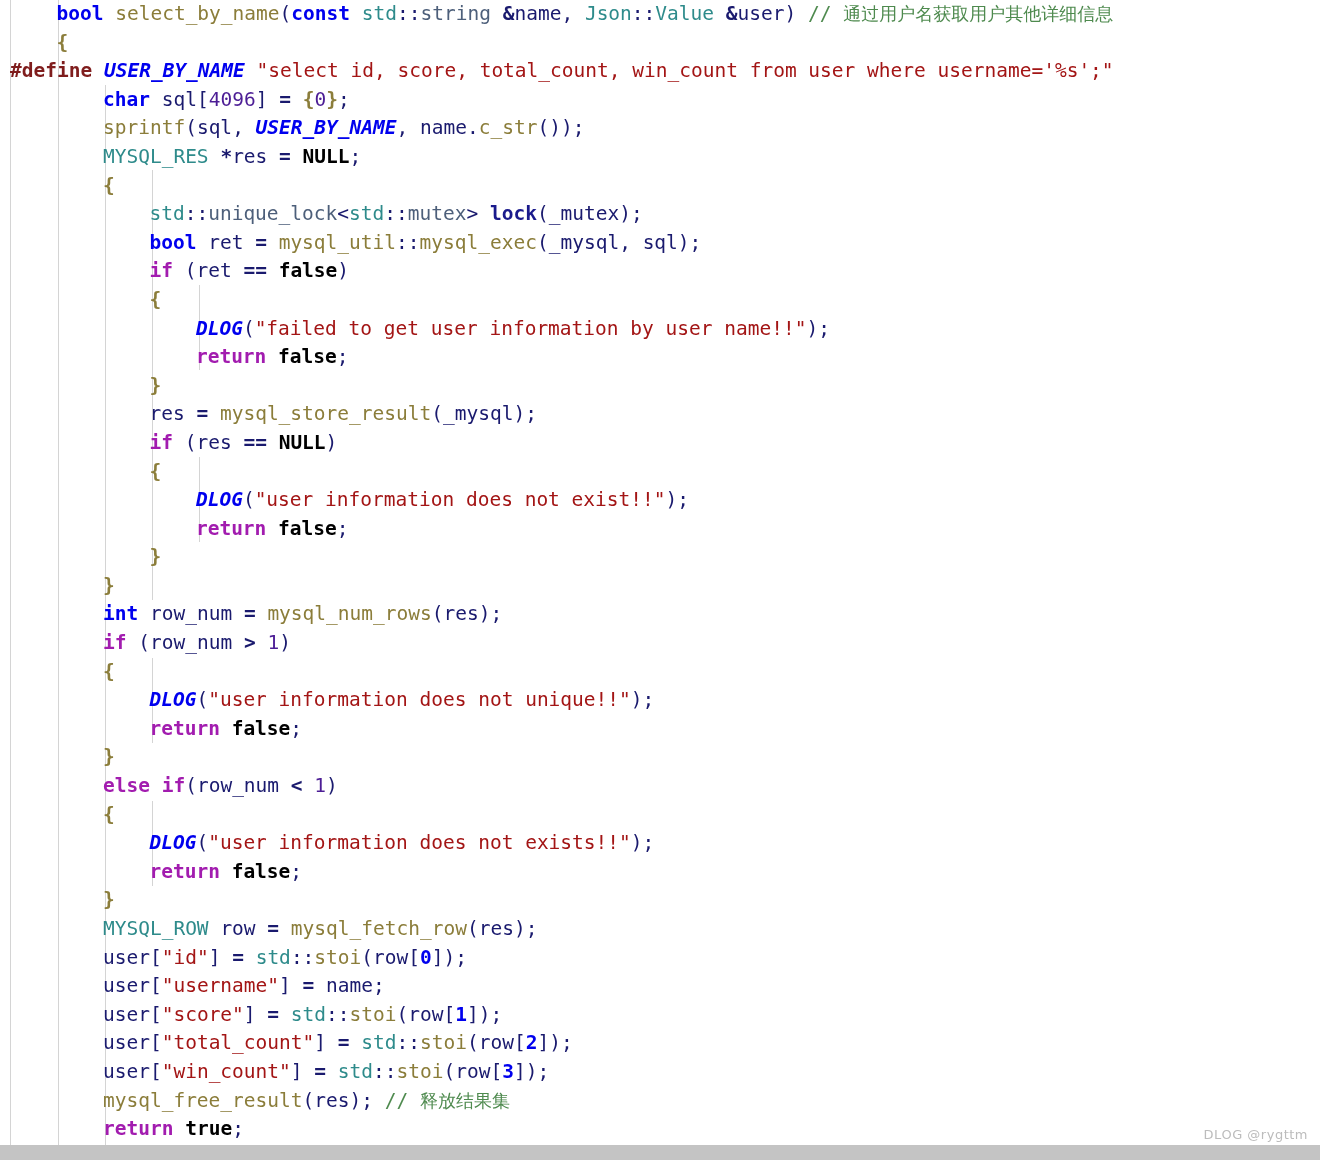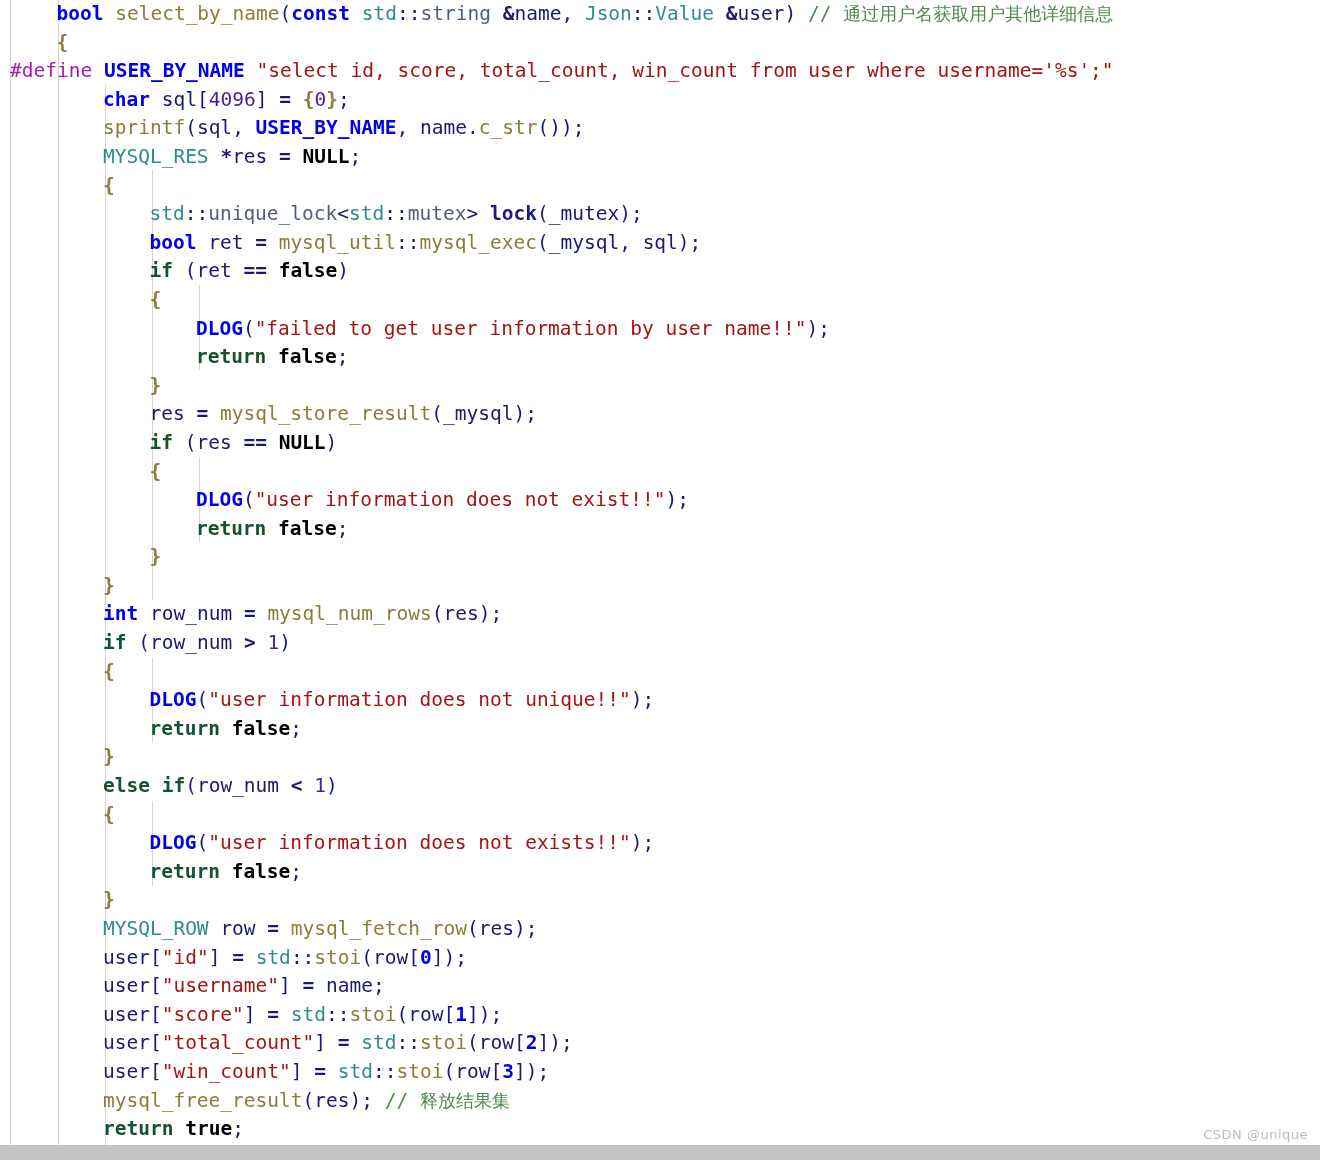--- a/index.html
+++ b/index.html
@@ -35,25 +35,25 @@
     letter-spacing: 0px;
     white-space: pre;
   }
   .ln {
     height: 28.6px;
     white-space: pre;
     padding: 0;
     margin: 0;
   }
   
-  .t-def      { color: #a21caf; font-weight: normal; }   
-  .t-kw       { color: #14532d; font-weight: bold; }   
+  .t-def      { color: #7f1d1d; font-weight: bold; }   
+  .t-kw       { color: #a21caf; font-weight: bold; }   
   .t-type     { color: #0000ee; font-weight: bold; }   
   .t-val      { color: #000000; font-weight: bold; }   
-  .t-macro    { color: #0000ee; font-weight: bold; }   
+  .t-macro    { color: #0000ee; font-weight: bold; font-style: italic; }   
   .t-cls      { color: #2e8b8b; }                      
   .t-tmpl     { color: #4d5f7a; }                      
   .t-fn       { color: #8b7d3a; }                      
   .t-fnb      { color: #1a1a8c; font-weight: bold; }   
   .t-id       { color: #1a1a6e; }                      
   .t-str      { color: #a31515; }                      
   .t-num      { color: #4c1d95; }                      
   .t-num2     { color: #0000ee; font-weight: bold; }   
   .t-cmt      { color: #4e8a4e; }                      
   .t-brace    { color: #8b7d3a; font-weight: bold; }   
@@ -93,15 +93,15 @@
       <div class="guide" style="left: 199px; top: 285px; height: 85px; background: rgb(212, 212, 212);"></div>
       <div class="guide" style="left: 199px; top: 457px; height: 85px; background: rgb(212, 212, 212);"></div>
       <div class="guide" style="left: 152px; top: 658px; height: 85px; background: rgb(212, 212, 212);"></div>
       <div class="guide" style="left: 152px; top: 801px; height: 85px; background: rgb(212, 212, 212);"></div>
     </div>
 
   <div id="code"><div class="ln" style="padding-left: 56.48px;"><span class="t-type">bool</span><span class="t-plain"> </span><span class="t-fn">select_by_name</span><span class="t-punc">(</span><span class="t-type">const</span><span class="t-plain"> </span><span class="t-cls">std</span><span class="t-punc">::</span><span class="t-tmpl">string</span><span class="t-plain"> </span><span class="t-op">&amp;</span><span class="t-id">name</span><span class="t-punc">, </span><span class="t-cls">Json</span><span class="t-punc">::</span><span class="t-cls">Value</span><span class="t-plain"> </span><span class="t-op">&amp;</span><span class="t-id">user</span><span class="t-punc">)</span><span class="t-plain"> </span><span class="t-cmt">// </span><span class="t-cmt cjk">通过用户名获取用户其他详细信息</span></div><div class="ln" style="padding-left: 56.48px;"><span class="t-brace">{</span></div><div class="ln" style="padding-left: 10px;"><span class="t-def">#define</span><span class="t-plain"> </span><span class="t-macro">USER_BY_NAME</span><span class="t-plain"> </span><span class="t-str">"select id, score, total_count, win_count from user where username='%s';"</span></div><div class="ln" style="padding-left: 102.96px;"><span class="t-type">char</span><span class="t-plain"> </span><span class="t-id">sql</span><span class="t-punc">[</span><span class="t-num">4096</span><span class="t-punc">]</span><span class="t-plain"> </span><span class="t-op">=</span><span class="t-plain"> </span><span class="t-brace">{</span><span class="t-num">0</span><span class="t-brace">}</span><span class="t-punc">;</span></div><div class="ln" style="padding-left: 102.96px;"><span class="t-fn">sprintf</span><span class="t-punc">(</span><span class="t-id">sql</span><span class="t-punc">, </span><span class="t-macro">USER_BY_NAME</span><span class="t-punc">, </span><span class="t-id">name</span><span class="t-punc">.</span><span class="t-fn">c_str</span><span class="t-punc">());</span></div><div class="ln" style="padding-left: 102.96px;"><span class="t-cls">MYSQL_RES</span><span class="t-plain"> </span><span class="t-op">*</span><span class="t-id">res</span><span class="t-plain"> </span><span class="t-op">=</span><span class="t-plain"> </span><span class="t-val">NULL</span><span class="t-punc">;</span></div><div class="ln" style="padding-left: 102.96px;"><span class="t-brace">{</span></div><div class="ln" style="padding-left: 149.44px;"><span class="t-cls">std</span><span class="t-punc">::</span><span class="t-tmpl">unique_lock</span><span class="t-punc">&lt;</span><span class="t-cls">std</span><span class="t-punc">::</span><span class="t-tmpl">mutex</span><span class="t-punc">&gt;</span><span class="t-plain"> </span><span class="t-fnb">lock</span><span class="t-punc">(</span><span class="t-id">_mutex</span><span class="t-punc">);</span></div><div class="ln" style="padding-left: 149.44px;"><span class="t-type">bool</span><span class="t-plain"> </span><span class="t-id">ret</span><span class="t-plain"> </span><span class="t-op">=</span><span class="t-plain"> </span><span class="t-fn">mysql_util</span><span class="t-punc">::</span><span class="t-fn">mysql_exec</span><span class="t-punc">(</span><span class="t-id">_mysql</span><span class="t-punc">, </span><span class="t-id">sql</span><span class="t-punc">);</span></div><div class="ln" style="padding-left: 149.44px;"><span class="t-kw">if</span><span class="t-plain"> </span><span class="t-punc">(</span><span class="t-id">ret</span><span class="t-plain"> </span><span class="t-op">==</span><span class="t-plain"> </span><span class="t-val">false</span><span class="t-punc">)</span></div><div class="ln" style="padding-left: 149.44px;"><span class="t-brace">{</span></div><div class="ln" style="padding-left: 195.92px;"><span class="t-macro">DLOG</span><span class="t-punc">(</span><span class="t-str">"failed to get user information by user name!!"</span><span class="t-punc">);</span></div><div class="ln" style="padding-left: 195.92px;"><span class="t-kw">return</span><span class="t-plain"> </span><span class="t-val">false</span><span class="t-punc">;</span></div><div class="ln" style="padding-left: 149.44px;"><span class="t-brace">}</span></div><div class="ln" style="padding-left: 149.44px;"><span class="t-id">res</span><span class="t-plain"> </span><span class="t-op">=</span><span class="t-plain"> </span><span class="t-fn">mysql_store_result</span><span class="t-punc">(</span><span class="t-id">_mysql</span><span class="t-punc">);</span></div><div class="ln" style="padding-left: 149.44px;"><span class="t-kw">if</span><span class="t-plain"> </span><span class="t-punc">(</span><span class="t-id">res</span><span class="t-plain"> </span><span class="t-op">==</span><span class="t-plain"> </span><span class="t-val">NULL</span><span class="t-punc">)</span></div><div class="ln" style="padding-left: 149.44px;"><span class="t-brace">{</span></div><div class="ln" style="padding-left: 195.92px;"><span class="t-macro">DLOG</span><span class="t-punc">(</span><span class="t-str">"user information does not exist!!"</span><span class="t-punc">);</span></div><div class="ln" style="padding-left: 195.92px;"><span class="t-kw">return</span><span class="t-plain"> </span><span class="t-val">false</span><span class="t-punc">;</span></div><div class="ln" style="padding-left: 149.44px;"><span class="t-brace">}</span></div><div class="ln" style="padding-left: 102.96px;"><span class="t-brace">}</span></div><div class="ln" style="padding-left: 102.96px;"><span class="t-type">int</span><span class="t-plain"> </span><span class="t-id">row_num</span><span class="t-plain"> </span><span class="t-op">=</span><span class="t-plain"> </span><span class="t-fn">mysql_num_rows</span><span class="t-punc">(</span><span class="t-id">res</span><span class="t-punc">);</span></div><div class="ln" style="padding-left: 102.96px;"><span class="t-kw">if</span><span class="t-plain"> </span><span class="t-punc">(</span><span class="t-id">row_num</span><span class="t-plain"> </span><span class="t-op">&gt;</span><span class="t-plain"> </span><span class="t-num">1</span><span class="t-punc">)</span></div><div class="ln" style="padding-left: 102.96px;"><span class="t-brace">{</span></div><div class="ln" style="padding-left: 149.44px;"><span class="t-macro">DLOG</span><span class="t-punc">(</span><span class="t-str">"user information does not unique!!"</span><span class="t-punc">);</span></div><div class="ln" style="padding-left: 149.44px;"><span class="t-kw">return</span><span class="t-plain"> </span><span class="t-val">false</span><span class="t-punc">;</span></div><div class="ln" style="padding-left: 102.96px;"><span class="t-brace">}</span></div><div class="ln" style="padding-left: 102.96px;"><span class="t-kw">else</span><span class="t-plain"> </span><span class="t-kw">if</span><span class="t-punc">(</span><span class="t-id">row_num</span><span class="t-plain"> </span><span class="t-op">&lt;</span><span class="t-plain"> </span><span class="t-num">1</span><span class="t-punc">)</span></div><div class="ln" style="padding-left: 102.96px;"><span class="t-brace">{</span></div><div class="ln" style="padding-left: 149.44px;"><span class="t-macro">DLOG</span><span class="t-punc">(</span><span class="t-str">"user information does not exists!!"</span><span class="t-punc">);</span></div><div class="ln" style="padding-left: 149.44px;"><span class="t-kw">return</span><span class="t-plain"> </span><span class="t-val">false</span><span class="t-punc">;</span></div><div class="ln" style="padding-left: 102.96px;"><span class="t-brace">}</span></div><div class="ln" style="padding-left: 102.96px;"><span class="t-cls">MYSQL_ROW</span><span class="t-plain"> </span><span class="t-id">row</span><span class="t-plain"> </span><span class="t-op">=</span><span class="t-plain"> </span><span class="t-fn">mysql_fetch_row</span><span class="t-punc">(</span><span class="t-id">res</span><span class="t-punc">);</span></div><div class="ln" style="padding-left: 102.96px;"><span class="t-id">user</span><span class="t-punc">[</span><span class="t-str">"id"</span><span class="t-punc">]</span><span class="t-plain"> </span><span class="t-op">=</span><span class="t-plain"> </span><span class="t-cls">std</span><span class="t-punc">::</span><span class="t-fn">stoi</span><span class="t-punc">(</span><span class="t-id">row</span><span class="t-punc">[</span><span class="t-num2">0</span><span class="t-punc">]);</span></div><div class="ln" style="padding-left: 102.96px;"><span class="t-id">user</span><span class="t-punc">[</span><span class="t-str">"username"</span><span class="t-punc">]</span><span class="t-plain"> </span><span class="t-op">=</span><span class="t-plain"> </span><span class="t-id">name</span><span class="t-punc">;</span></div><div class="ln" style="padding-left: 102.96px;"><span class="t-id">user</span><span class="t-punc">[</span><span class="t-str">"score"</span><span class="t-punc">]</span><span class="t-plain"> </span><span class="t-op">=</span><span class="t-plain"> </span><span class="t-cls">std</span><span class="t-punc">::</span><span class="t-fn">stoi</span><span class="t-punc">(</span><span class="t-id">row</span><span class="t-punc">[</span><span class="t-num2">1</span><span class="t-punc">]);</span></div><div class="ln" style="padding-left: 102.96px;"><span class="t-id">user</span><span class="t-punc">[</span><span class="t-str">"total_count"</span><span class="t-punc">]</span><span class="t-plain"> </span><span class="t-op">=</span><span class="t-plain"> </span><span class="t-cls">std</span><span class="t-punc">::</span><span class="t-fn">stoi</span><span class="t-punc">(</span><span class="t-id">row</span><span class="t-punc">[</span><span class="t-num2">2</span><span class="t-punc">]);</span></div><div class="ln" style="padding-left: 102.96px;"><span class="t-id">user</span><span class="t-punc">[</span><span class="t-str">"win_count"</span><span class="t-punc">]</span><span class="t-plain"> </span><span class="t-op">=</span><span class="t-plain"> </span><span class="t-cls">std</span><span class="t-punc">::</span><span class="t-fn">stoi</span><span class="t-punc">(</span><span class="t-id">row</span><span class="t-punc">[</span><span class="t-num2">3</span><span class="t-punc">]);</span></div><div class="ln" style="padding-left: 102.96px;"><span class="t-fn">mysql_free_result</span><span class="t-punc">(</span><span class="t-id">res</span><span class="t-punc">);</span><span class="t-plain"> </span><span class="t-cmt">// </span><span class="t-cmt cjk">释放结果集</span></div><div class="ln" style="padding-left: 102.96px;"><span class="t-kw">return</span><span class="t-plain"> </span><span class="t-val">true</span><span class="t-punc">;</span></div><div class="ln" style="padding-left: 56.48px;"><span class="t-brace">}</span></div></div>
 
   <div id="scrollbar-h" style="background: rgb(196, 196, 196);"></div>
 
-  <div id="watermark" style="color: rgb(188, 188, 188);">CSDN @unique</div>
+  <div id="watermark" style="color: rgb(188, 188, 188);">DLOG @rygttm</div>
 
 </div>
 
 </body></html>

